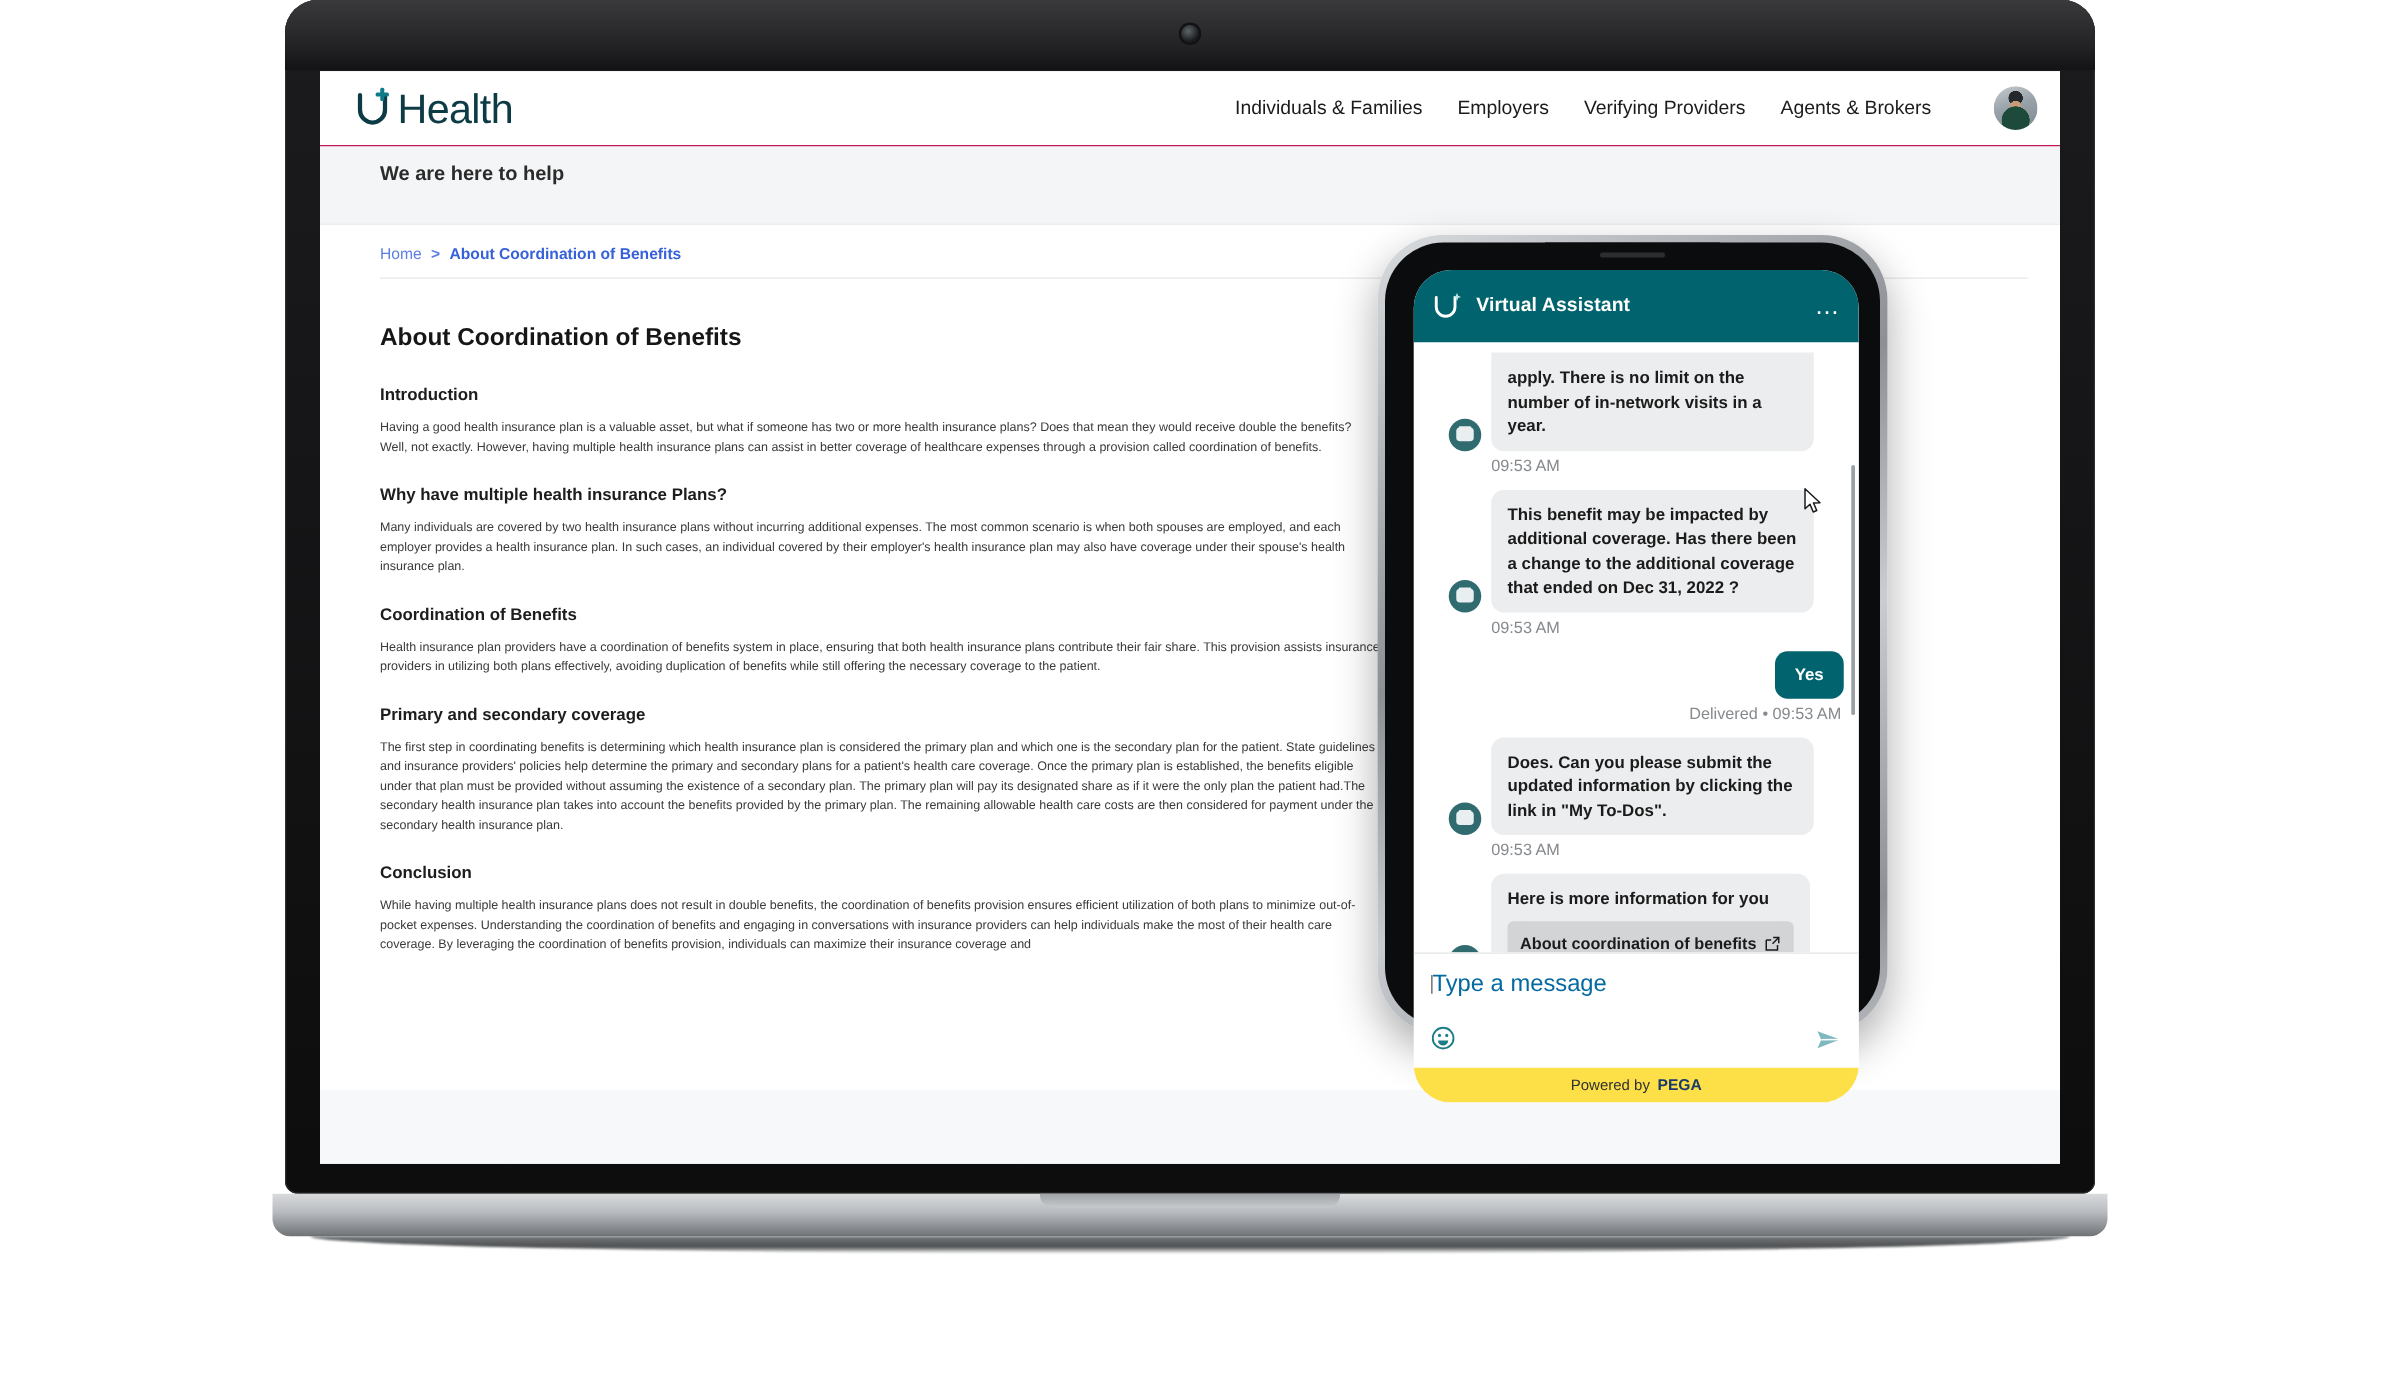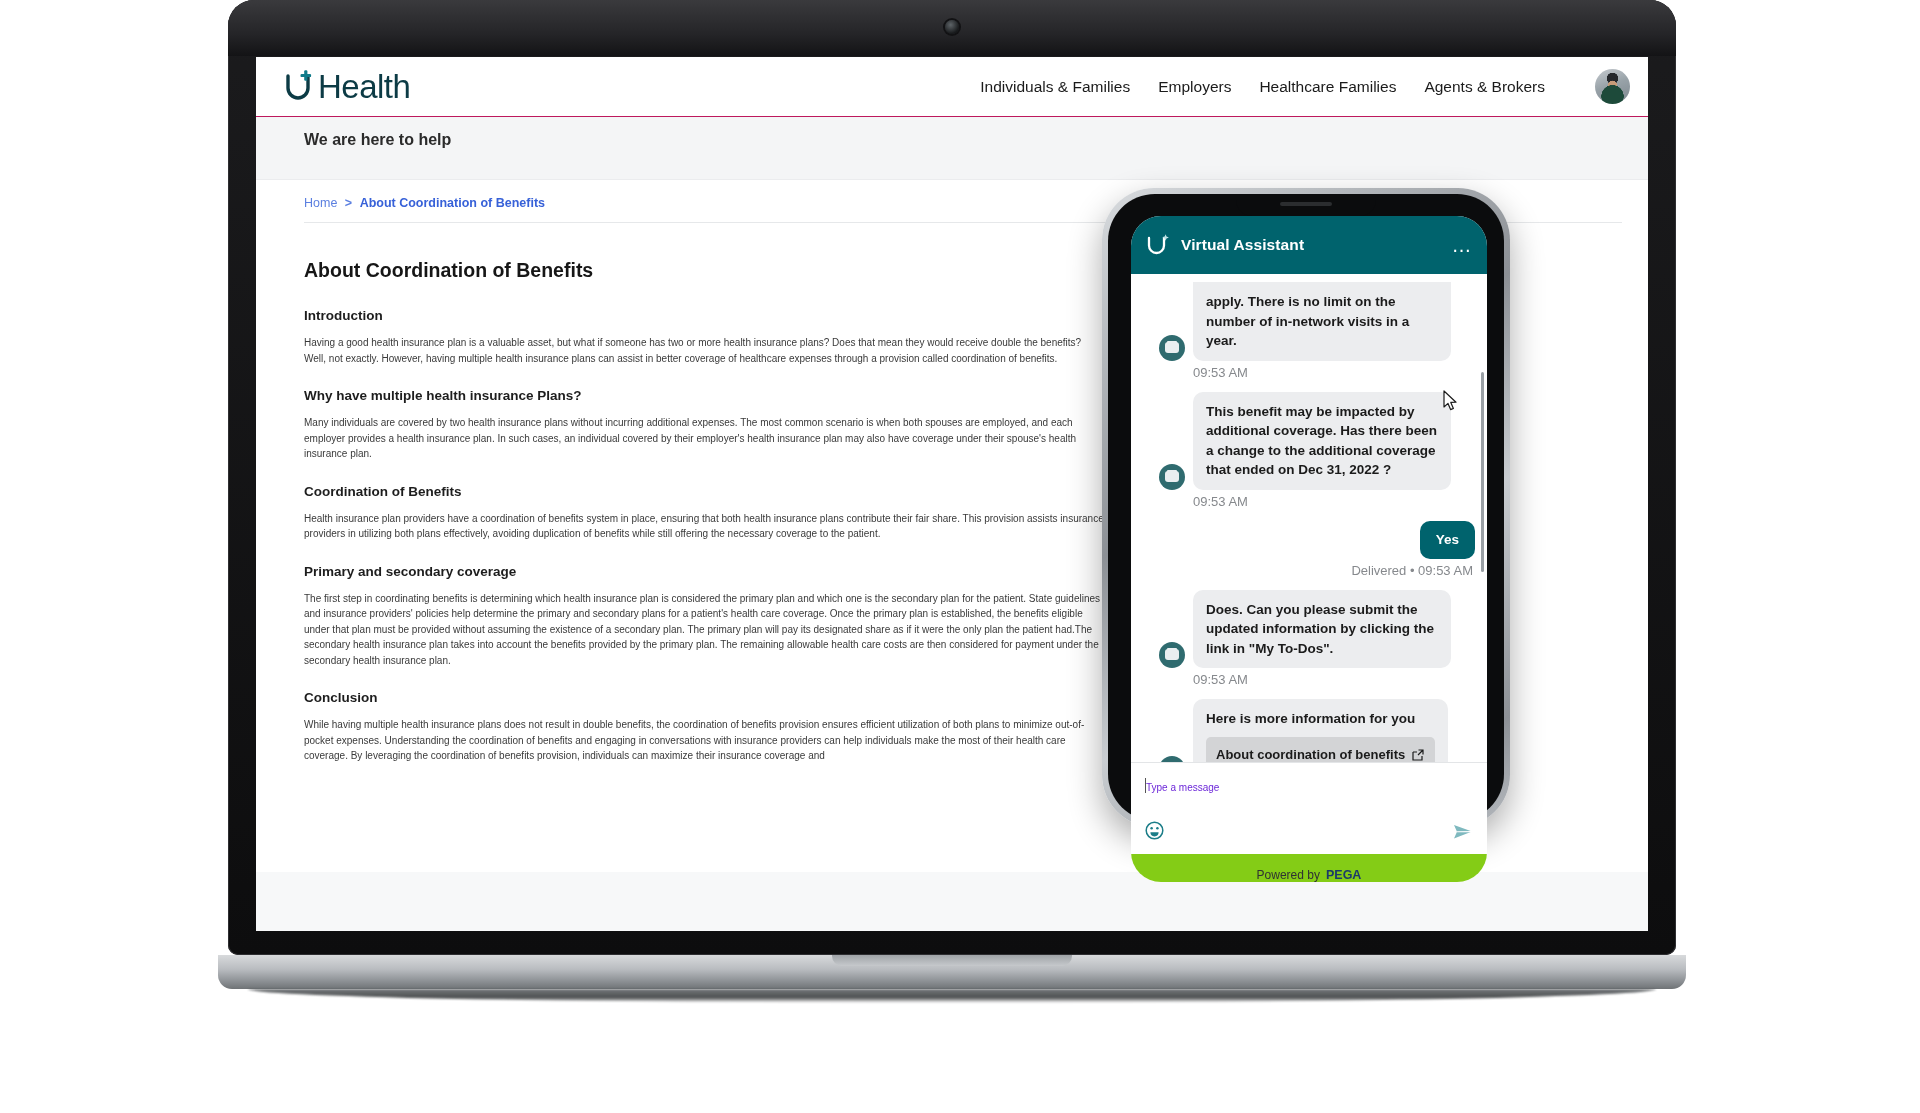--- a/index.html
+++ b/index.html
@@ -202,25 +202,25 @@
   .scrollbar {
     position: absolute; right: 3px; top: 98px; width: 3px; height: 200px;
     background: #9aa0a5; border-radius: 2px;
   }
 
   .chat-input {
     border-top: 1px solid #e3e5e7; background: #fff; height: 92px;
     padding: 14px 14px 0 14px; position: relative;
   }
   .input-caret { display:inline-block; width:1px; height:15px; background:#555; vertical-align:-2px; }
-  .input-ph { font-size: 10px; color: #6d28d9; }
+  .input-ph { font-size: 19px; color: #0369a1; }
   .emoji-ic { position: absolute; left: 14px; bottom: 14px; width: 19px; height: 19px; }
   .send-ic { position: absolute; right: 14px; bottom: 14px; width: 20px; height: 16px; cursor: pointer; }
   .chat-footer {
-    height: 28px; background: #84cc16; display: flex; align-items: flex-end; justify-content: center;
+    height: 28px; background: #fde047; display: flex; align-items: center; justify-content: center;
     font-size: 12px; color: #2f3133; gap: 6px;
   }
   .pega { font-weight: bold; color: #1b3a6b; font-size: 12.5px; }
 </style>
 </head>
 <body>
 
 <div id="stage">
 
   <div id="laptop">
@@ -241,21 +241,21 @@
                     <rect x="22.2" y="3.2" width="3.2" height="10.6" rx="1.2"></rect>
                     <rect x="18.5" y="6.9" width="10.6" height="3.2" rx="1.2"></rect>
                   </g>
                 </svg>
               </span>
               <span class="brand-text">Health</span>
             </div>
             <nav class="main-nav">
               <span class="nav-link">Individuals &amp; Families</span>
               <span class="nav-link">Employers</span>
-              <span class="nav-link">Healthcare Families</span>
+              <span class="nav-link">Verifying Providers</span>
               <span class="nav-link">Agents &amp; Brokers</span>
               <span class="avatar"></span>
             </nav>
           </div>
 
           <div class="search-strip">
             <div class="strip-inner">
               <div class="help-title">We are here to help</div>
             </div>
           </div>

